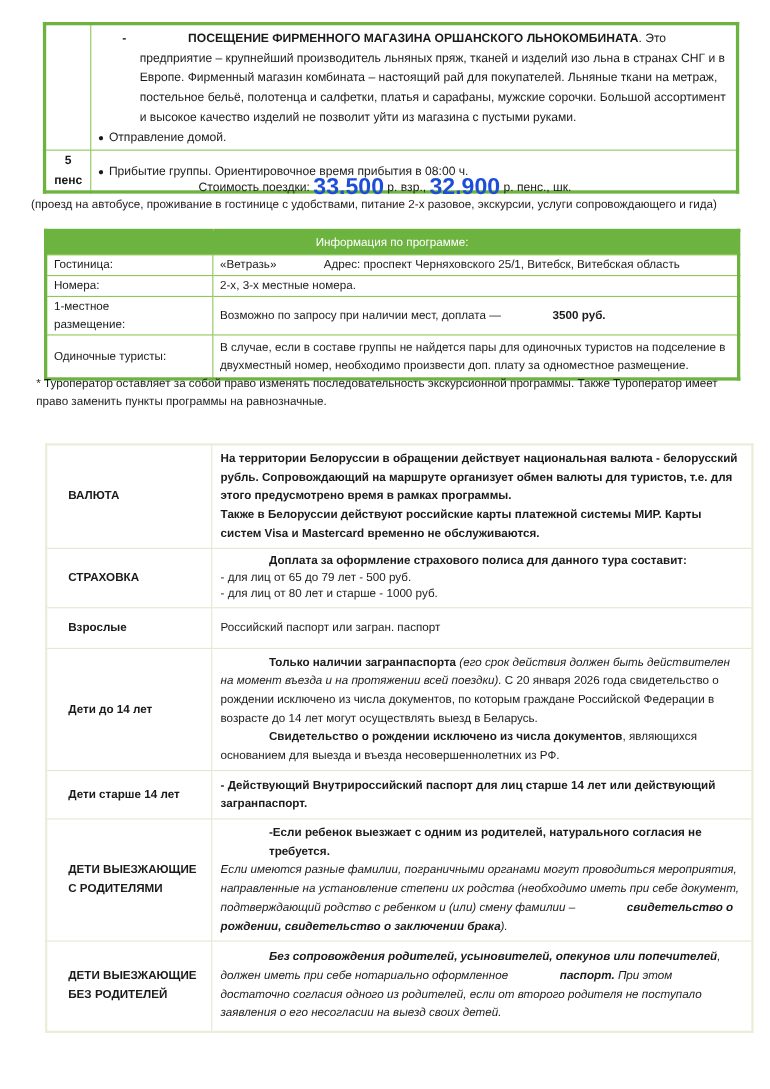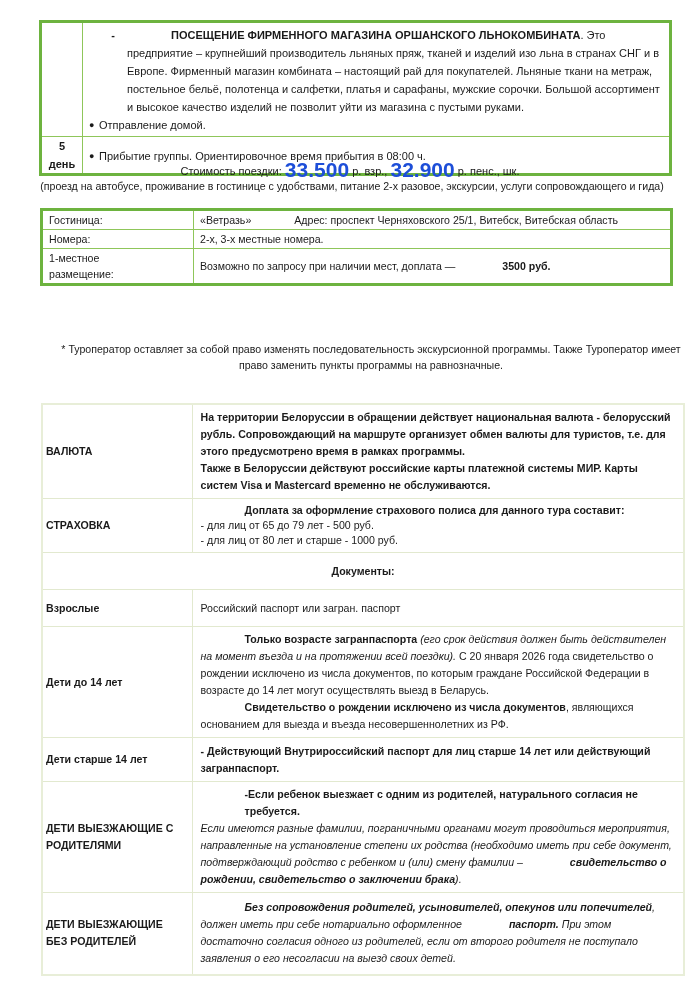--- a/index.html
+++ b/index.html
@@ -18,42 +18,42 @@
     .dash-item .dash { width: 38px; flex: 0 0 38px; text-align: center; font-weight: bold; padding-left: 10px; }
     .dash-item .txt { flex: 1; }
     .bullet { font-size: 11px; line-height: 18px; display: flex; }
     .bullet .dot { width: 10px; flex: 0 0 10px; font-size: 9px; }
     .b { font-weight: bold; padding-left: 44px; }
     .i { font-style: italic; }
 
     
     .price { position: absolute; left: 0; top: 158px; width: 700px; text-align: center; font-size: 11px; }
     .price .big { color: #1d4ed8; font-weight: bold; font-size: 21px; vertical-align: -2px; }
-    .price-note { position: absolute; left: 12px; top: 180px; width: 680px; text-align: center; font-size: 10.6px; }
+    .price-note { position: absolute; left: 0; top: 180px; width: 680px; text-align: center; font-size: 10.6px; }
 
     
     .info {
       position: absolute; left: 40px; top: 208px; width: 633px;
       border: 3px solid #6db33f; border-collapse: collapse; font-size: 10.6px;
     }
     .info td { border: 1px solid #8fc65a; padding: 1px 6px; line-height: 16px; }
     .info .hdr { background: #6db33f; color: #ffffff; text-align: center; height: 22px; }
     .info .lbl { width: 152px; vertical-align: middle; }
     .info .addr { margin-left: 40px; }
 
     
-    .notes { position: absolute; left: 56px; top: 341px; width: 630px; font-size: 10.6px; line-height: 16px; text-align: center; }
+    .notes { position: absolute; left: 33px; top: 341px; width: 630px; font-size: 10.6px; line-height: 16px; }
 
     
     .docs {
       position: absolute; left: 41px; top: 403px; width: 644px;
       border: 2px solid #e8eed8; border-collapse: collapse; font-size: 10.6px;
     }
     .docs td { border: 1px solid #e2e9cf; padding: 4px 8px; line-height: 17px; vertical-align: middle; }
-    .docs .k { width: 150px; font-weight: bold; padding-left: 3px; }
+    .docs .k { width: 150px; font-weight: bold; padding-left: 19px; }
     .docs .center { text-align: center; font-weight: bold; height: 37px; }
     .docs .rowmid td { height: 37px; }
   </style>
 </head>
 <body>
 
 <table class="prog">
   <tbody>
       <tr>
     <td class="daycol"></td>
@@ -66,21 +66,21 @@
       </div>
       <div class="bullet">
         <span class="dot">●</span>
         <span>Отправление домой.</span>
       </div>
     </td>
   </tr>
   <tr>
     <td class="daycol">
       <div>5</div>
-      <div>день</div>
+      <div>пенс</div>
     </td>
     <td class="content" style="vertical-align:middle;">
       <div class="bullet">
         <span class="dot">●</span>
         <span>Прибытие группы. Ориентировочное время прибытия в 08:00 ч.</span>
       </div>
     </td>
   </tr>
 </tbody>
   </table>
@@ -89,39 +89,46 @@
   <span>Стоимость поездки:</span>
   <span class="big">33.500</span>
   <span>р. взр.,</span>
   <span class="big">32.900</span>
   <span>р. пенс., шк.</span>
 </div>
 <div class="price-note">(проезд на автобусе, проживание в гостинице с удобствами, питание 2-х разовое, экскурсии, услуги сопровождающего и гида)</div>
 
 <table class="info">
   <tbody>
+      <tr>
+    <td class="hdr" colspan="2">Информация по программе:</td>
+  </tr>
   <tr>
     <td class="lbl">Гостиница:</td>
     <td>
       <span>«Ветразь»</span>
       <span class="addr">Адрес: проспект Черняховского 25/1, Витебск, Витебская область</span>
     </td>
   </tr>
   <tr>
     <td class="lbl">Номера:</td>
     <td>2-х, 3-х местные номера.</td>
   </tr>
   <tr>
     <td class="lbl">
       <div>1-местное</div>
       <div>размещение:</div>
     </td>
     <td style="vertical-align:middle;">
       <span>Возможно по запросу при наличии мест, доплата — </span><span class="b">3500 руб.</span>
     </td>
+  </tr>
+  <tr>
+    <td class="lbl">Одиночные туристы:</td>
+    <td style="padding-top:3px;padding-bottom:3px;">В случае, если в составе группы не найдется пары для одиночных туристов на подселение в двухместный номер, необходимо произвести доп. плату за одноместное размещение.</td>
   </tr>
 </tbody>
   </table>
 
 <div class="notes">
   <div>* Туроператор оставляет за собой право изменять последовательность экскурсионной программы. Также Туроператор имеет право заменить пункты программы на равнозначные.</div>
 </div>
 
 <table class="docs">
   <tbody>
@@ -133,31 +140,28 @@
     </td>
   </tr>
   <tr style="height:50px;">
     <td class="k">СТРАХОВКА</td>
     <td style="line-height:15px;">
       <div class="b">Доплата за оформление страхового полиса для данного тура составит:</div>
       <div>- для лиц от 65 до 79 лет - 500 руб.</div>
       <div>- для лиц от 80 лет и старше - 1000 руб.</div>
     </td>
   </tr>
-  <tr>
-    <td class="center" colspan="2">Документы:</td>
-  </tr>
   <tr class="rowmid">
     <td class="k">Взрослые</td>
     <td>Российский паспорт или загран. паспорт</td>
   </tr>
   <tr style="height:106px;">
     <td class="k">Дети до 14 лет</td>
     <td>
-      <div><span class="b">Только возрасте загранпаспорта</span><span class="i"> (его срок действия должен быть действителен на момент въезда и на протяжении всей поездки).</span><span> С 20 января 2026 года свидетельство о рождении исключено из числа документов, по которым граждане Российской Федерации в возрасте до 14 лет могут осуществлять выезд в Беларусь.</span></div>
+      <div><span class="b">Только наличии загранпаспорта</span><span class="i"> (его срок действия должен быть действителен на момент въезда и на протяжении всей поездки).</span><span> С 20 января 2026 года свидетельство о рождении исключено из числа документов, по которым граждане Российской Федерации в возрасте до 14 лет могут осуществлять выезд в Беларусь.</span></div>
       <div><span class="b">Свидетельство о рождении исключено из числа документов</span><span>, являющихся основанием для выезда и въезда несовершеннолетних из РФ.</span></div>
     </td>
   </tr>
   <tr style="height:44px;">
     <td class="k">Дети старше 14 лет</td>
     <td class="b">- Действующий Внутрироссийский паспорт для лиц старше 14 лет или действующий загранпаспорт.</td>
   </tr>
   <tr style="height:105px;">
     <td class="k">ДЕТИ ВЫЕЗЖАЮЩИЕ С РОДИТЕЛЯМИ</td>
     <td>

